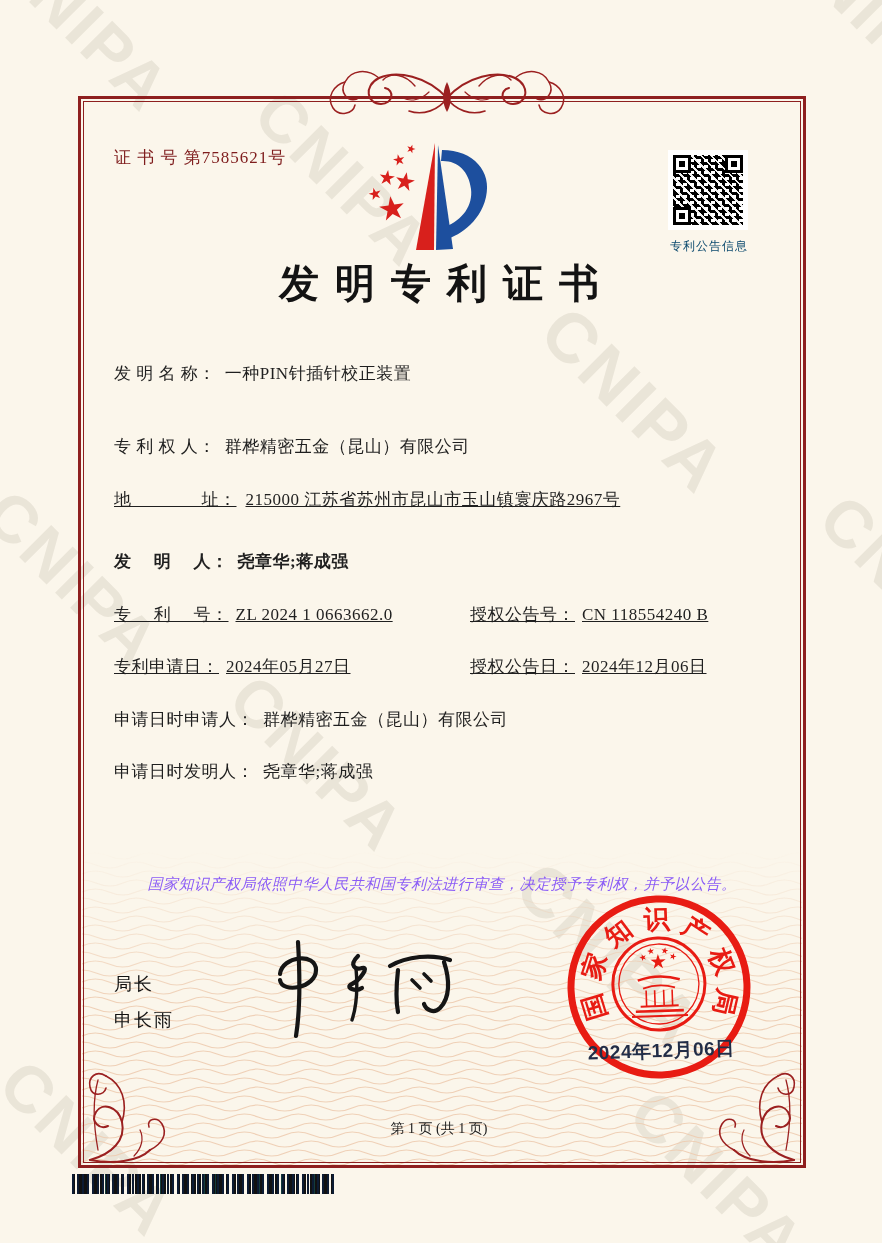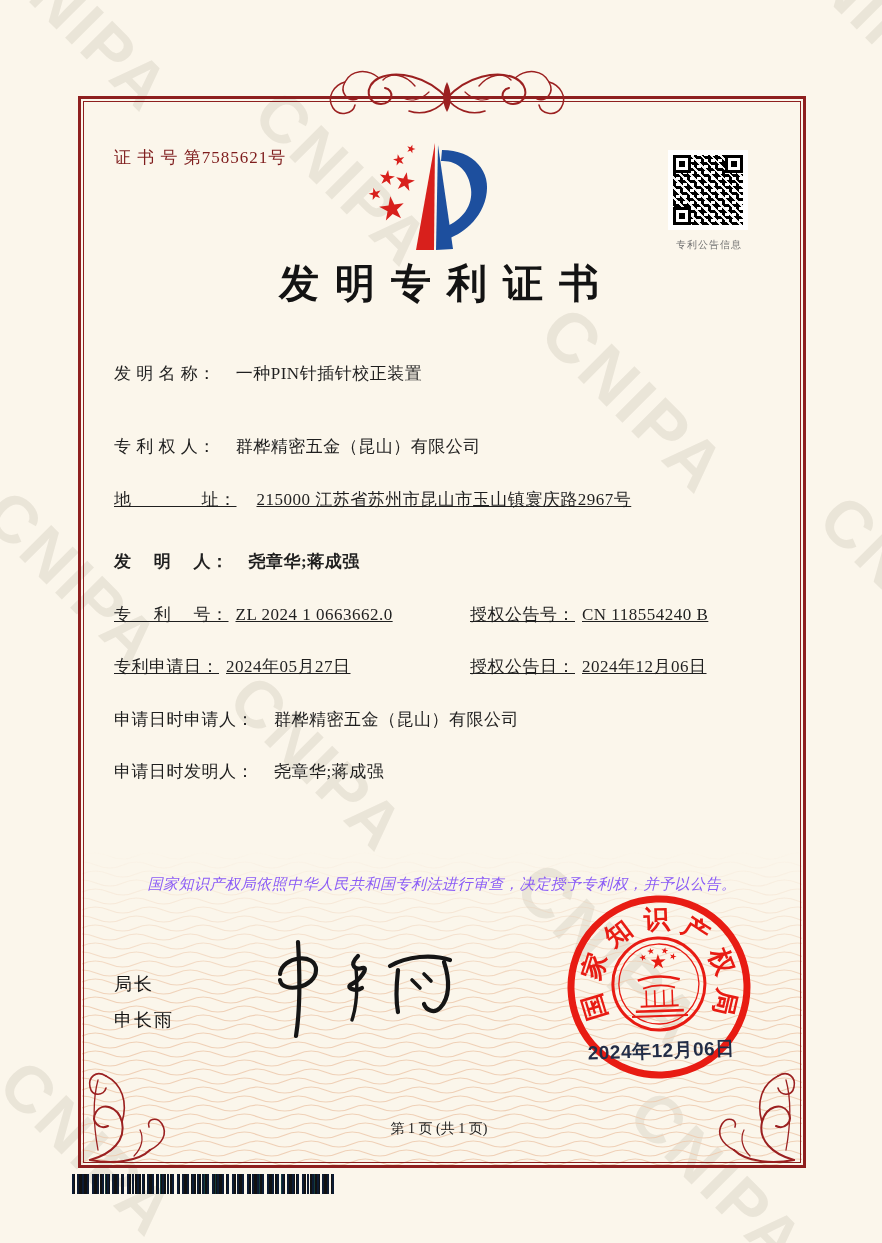--- a/index.html
+++ b/index.html
@@ -32,28 +32,28 @@
   .qr{position:absolute;left:668px;top:150px;width:80px;height:80px;background:#fff;padding:0;}
   .qr-pattern{position:absolute;left:5px;top:5px;width:70px;height:70px;
       background:
         repeating-linear-gradient(45deg,transparent 0 5px,rgba(255,255,255,.95) 5px 7px),
         repeating-linear-gradient(0deg,#000 0 3px,transparent 3px 6px),
         repeating-linear-gradient(90deg,#000 0 3px,transparent 3px 7px);}
   .finder{position:absolute;width:18px;height:18px;border:3px solid #000;background:#fff;box-sizing:border-box;}
   .finder i{position:absolute;left:3px;top:3px;width:6px;height:6px;background:#000;display:block;}
   .finder.tl{left:0;top:0}.finder.tr{right:0;top:0}.finder.bl{left:0;bottom:0}
   .qr-label{position:absolute;left:650px;top:238px;width:118px;text-align:center;
-            font-size:10px;letter-spacing:1px;color:#737373;}
+            font-size:12px;letter-spacing:1px;color:#0c4a6e;}
 
   .title{position:absolute;left:78px;top:256px;width:722px;text-align:center;
          font-size:40px;font-weight:700;letter-spacing:16px;text-indent:16px;color:#131313;}
 
   
   .frow{position:absolute;left:114px;font-size:17px;letter-spacing:.5px;white-space:nowrap;}
-  .frow .val{margin-left:20px;}
+  .frow .val{margin-left:9px;}
   .gf{position:absolute;font-size:17px;letter-spacing:.5px;white-space:nowrap;text-decoration:underline;}
   .gf .val{margin-left:7px;}
 
   
   .statement{position:absolute;left:100px;top:836px;width:684px;text-align:center;
              font-size:15px;font-style:italic;line-height:2.2;color:#8b5cf6;letter-spacing:.5px;margin-top:32px;}
 
   
   .signer{position:absolute;left:114px;font-size:18px;font-weight:400;color:#111;
           font-family:"Liberation Sans","DejaVu Sans",sans-serif;letter-spacing:2px;}

